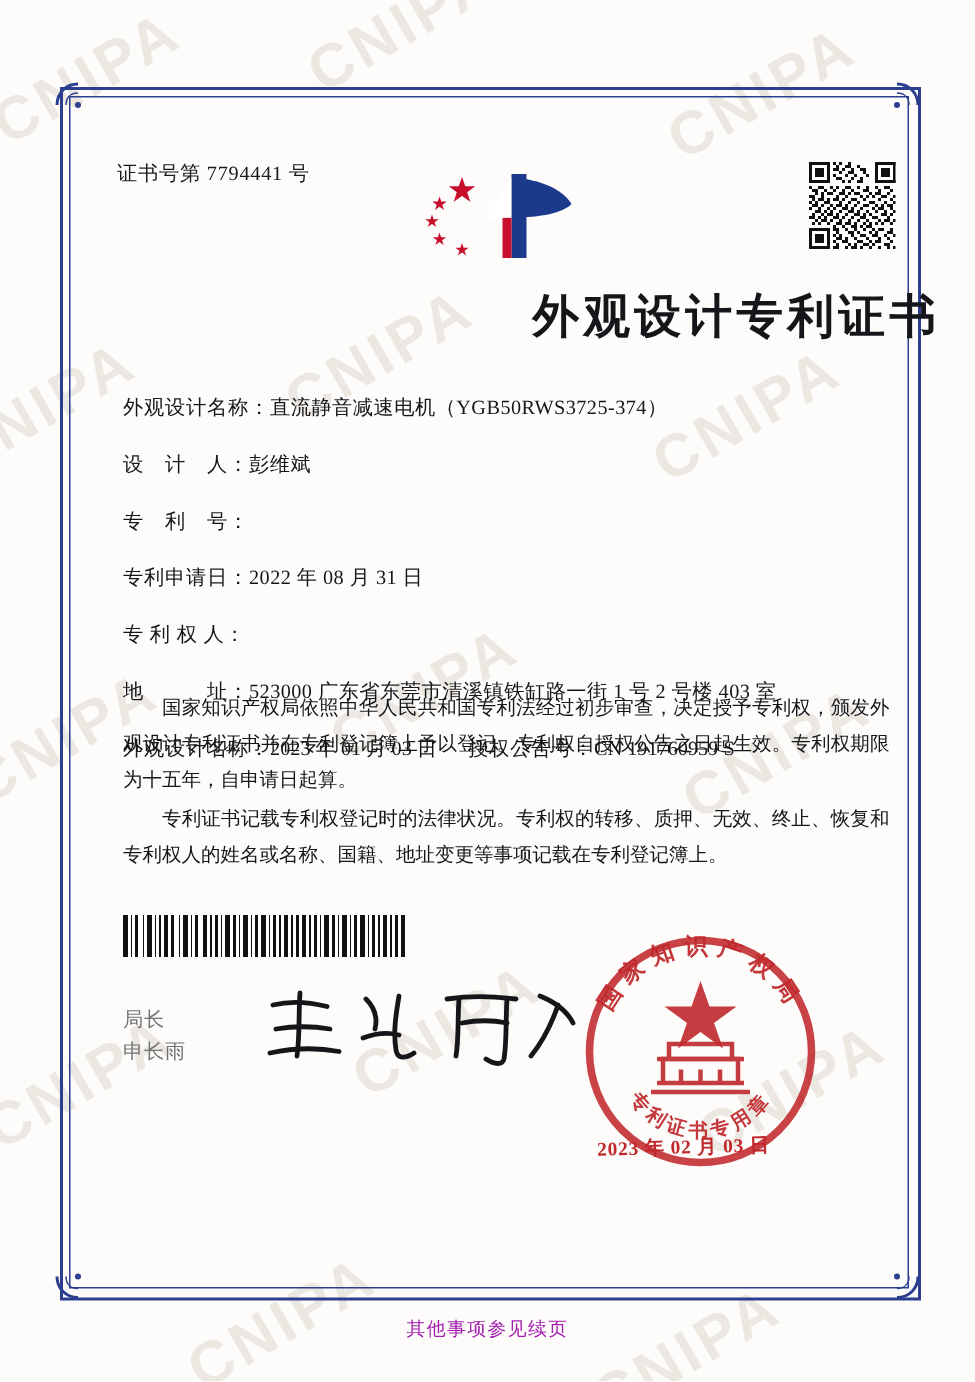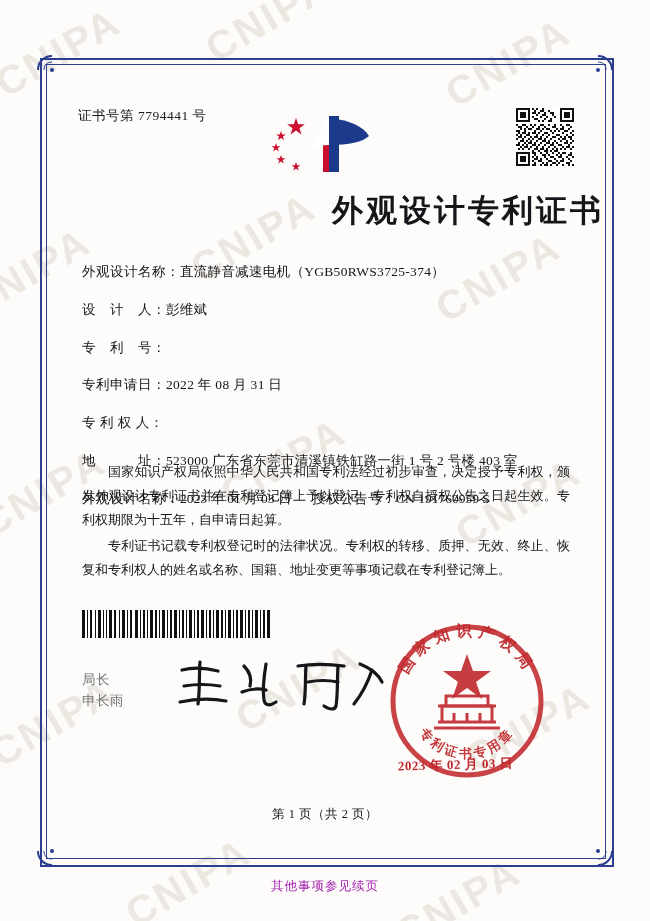--- a/index.html
+++ b/index.html
@@ -71,20 +71,21 @@
   .c-bl { left: 36px;  top: 833px; transform: scaleY(-1); }
   .c-br { left: 580px; top: 833px; transform: scale(-1,-1); }
 
   .content {
     position: absolute;
     left: 46px;
     top: 64px;
     width: 558px;
     height: 793px;
     z-index: 5;
+    padding-left: 23px;
   }
 
   
   .cert-no {
     position: absolute;
     left: 32px;
     top: 43px;
     font-size: 13.5px;
     color: #1a1a1a;
     letter-spacing: 0.5px;
@@ -675,17 +676,16 @@
         <text font-family="Liberation Serif, serif" font-size="15.5" font-weight="bold" fill="#c0282c" letter-spacing="6" opacity="0.92">
           <textPath href="#topArc" startOffset="50%" text-anchor="middle">国家知识产权局</textPath>
         </text>
         <text font-family="Liberation Serif, serif" font-size="13" font-weight="bold" fill="#c0282c" letter-spacing="3" opacity="0.92">
           <textPath href="#botArc" startOffset="50%" text-anchor="middle">专利证书专用章</textPath>
         </text>
       </svg>
     </div>
     <div class="seal-date">2023 年 02 月 03 日</div>
 
-    <div class="page-num">第 1 页（共 2 页）</div>
   </div>
 
   <div class="footnote">其他事项参见续页</div>
 </div>
 
 </body></html>

